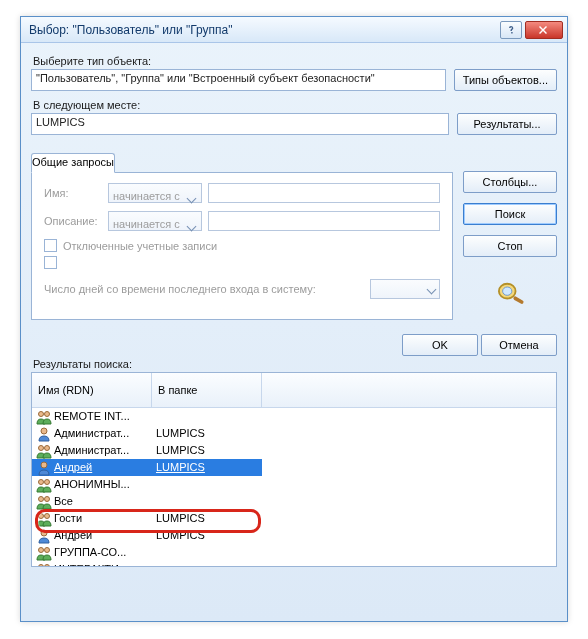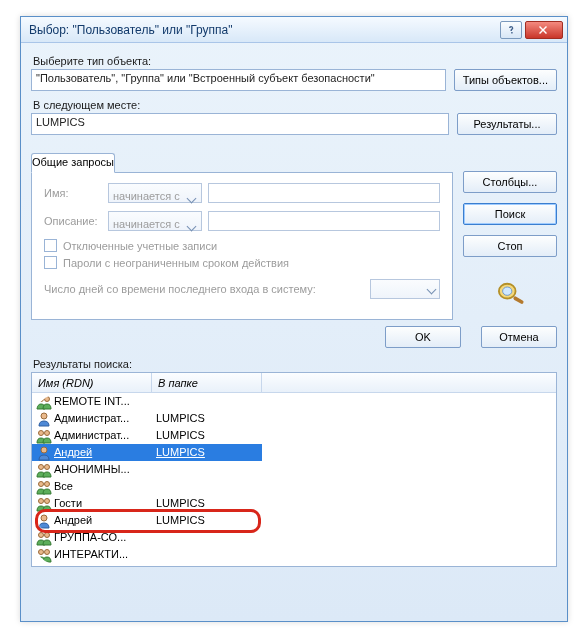--- a/index.html
+++ b/index.html
@@ -34,27 +34,27 @@
   .select.disabled,.input.disabled,.chk.disabled,.flabel.disabled { color:#9c9c9c; }
   .input { height:20px; border:1px solid #b7c7de; background:#fff; }
   .finput { flex:1; }
   .chk { display:flex; align-items:center; gap:6px; color:#6d6d6d; margin:4px 0; }
   .cb { width:13px; height:13px; border:1px solid #9ab4d6; background:#fff; display:inline-block;}
   .days { width:70px; height:20px; border:1px solid #b7c7de; background:linear-gradient(#fafcfe,#eff4fb);
           display:inline-flex; align-items:center; justify-content:flex-end; padding-right:2px; color:#6d6d6d;}
   .sidecol { width:94px; display:flex; flex-direction:column; gap:10px; align-items:stretch; }
   .sidecol .btn { min-width:0; }
   .midrow { display:flex; gap:10px; align-items:flex-start; }
-  .spacerline { height:30px; display:flex; justify-content:flex-end; align-items:flex-start; gap:20px; margin-top:6px;}
+  .spacerline { height:30px; display:flex; justify-content:flex-end; align-items:flex-end; gap:3px; margin-top:6px;}
   .reslabel { margin-top:2px; margin-left:2px; }
   .listwrap { border:1px solid #9ab4d6; background:#fff; margin-top:2px; height:195px; display:flex; flex-direction:column;}
-  .listhdr { display:flex; height:20px; background:linear-gradient(#fbfdff,#e9f1fa); border-bottom:1px solid #c7d7ec;font-style:italic; }
+  .listhdr { display:flex; height:35px; background:linear-gradient(#fbfdff,#e9f1fa); border-bottom:1px solid #c7d7ec; }
   .hcell { border-right:1px solid #c7d7ec; padding:2px 6px; display:flex; align-items:center; position:relative;}
   .hcell:last-child{ border-right:none; }
-  .listbody { overflow:hidden; flex:1;border-radius:30px; }
+  .listbody { overflow:hidden; flex:1; }
   .lrow { display:flex; height:17px; align-items:center; position:relative; }
   .lrow.sel .lc { background:#2a7de1; color:#fff;text-decoration:underline; }
   .lc { padding:0 4px; height:17px; line-height:17px; overflow:hidden; white-space:nowrap; text-overflow:clip; }
   .ic { width:16px; height:16px; margin-right:2px; flex-shrink:0; display:inline-flex; align-items:center; justify-content:center;}
   .c1 { width:120px; display:flex; align-items:center; }
   .c2 { width:110px; }
   .highlight { position:absolute; border:3px solid #d8261a; border-radius:10px; pointer-events:none;
                box-shadow:0 0 0 1px rgba(255,255,255,.4) inset; }
   .magnif { width:38px; height:24px; align-self:center; margin-top:4px;}
   .chev { width:7px;height:7px;border-right:1px solid #7690b3;border-bottom:1px solid #7690b3;transform:rotate(45deg);margin-right:2px;}
@@ -111,21 +111,20 @@
                     <span class="chev"></span>
                   </div>
               <div class="input finput disabled"></div>
             </div>
             <div class="chk disabled">
                   <span class="cb"></span>
                   <span>Отключенные учетные записи</span>
                 </div>
             <div class="chk disabled">
                   <span class="cb"></span>
-                  <span>Пароли с неограниченным сроком действия</span>
                 </div>
             <div class="frow" style="margin-top:10px">
               <div class="flabel disabled" style="width:auto;flex:1">Число дней со времени последнего входа в систему:</div>
               <div class="days">
                     <span class="chev"></span>
                   </div>
             </div>
           </div>
         </div>
       </div>

